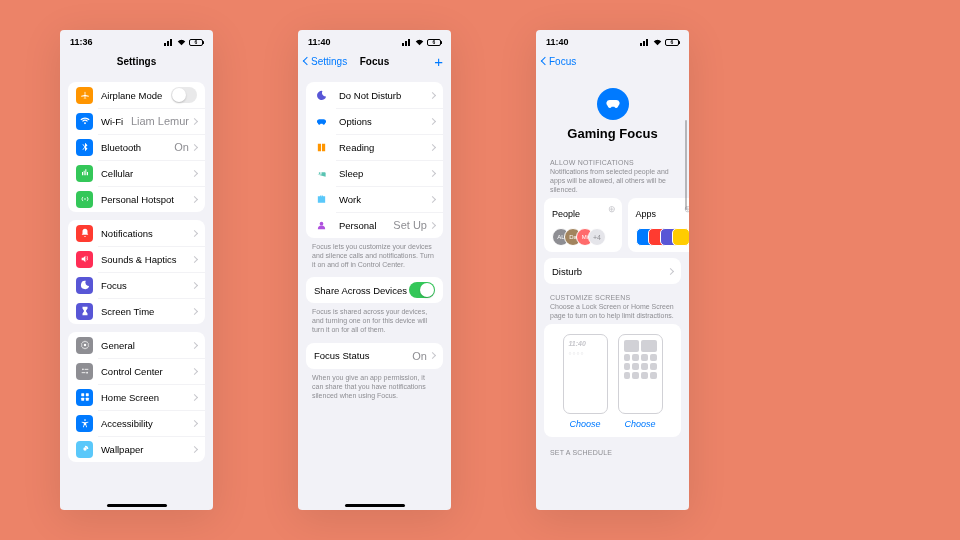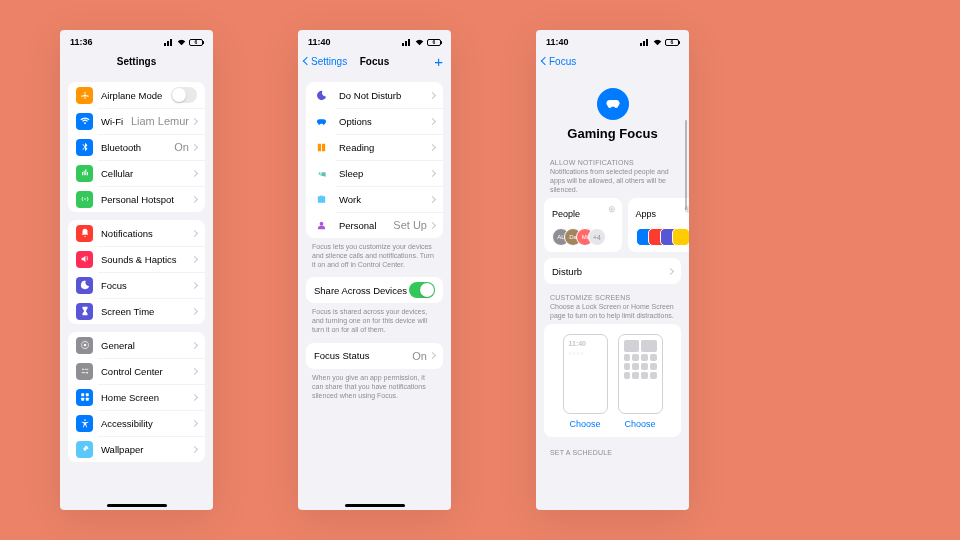--- a/index.html
+++ b/index.html
@@ -64,21 +64,21 @@
   .card { flex:1; background:#fff; border-radius:8px; padding:6px 6px 6px 8px;}
   .card .hd{display:flex;align-items:center;justify-content:space-between;font-size:9px;margin-bottom:4px;gap:28px;}
   .card .hd .chev{border-color:#c7c7cc;}
   .avrow{display:flex;align-items:center;}
   .av{width:18px;height:18px;border-radius:50%;border:1.5px solid #fff;margin-left:-6px;display:flex;align-items:center;justify-content:center;font-size:6px;color:#fff;}
   .av:first-child{margin-left:0;}
   .sq{width:18px;height:18px;border-radius:5px;border:1.5px solid #fff;margin-left:-6px;}
   .sq:first-child{margin-left:0;}
   .plusN{background:#e5e5ea;color:#8e8e93;font-size:7px;}
 
-  .screens{background:#fff;border-radius:8px;margin:4px 8px 0 8px;padding:10px 8px 8px 8px;display:flex;gap:10px;justify-content:center;}
+  .screens{background:#fff;border-radius:8px;margin:4px 8px 0 8px;padding:10px 8px 8px 8px;display:flex;gap:10px;justify-content:center;font-style:italic;}
   .scrcol{display:flex;flex-direction:column;align-items:center;gap:5px;}
   .mockphone{width:45px;height:80px;border:1.5px solid #d1d1d6;border-radius:7px;padding:5px;display:flex;flex-direction:column;gap:3px;}
   .mp-time{font-size:7px;color:#c7c7cc;font-weight:600;}
   .mp-time .d{letter-spacing:1px;font-size:5px;display:block;}
   .mp-grid{display:grid;grid-template-columns:repeat(4,1fr);gap:2px;}
   .mp-grid span{background:#d1d1d6;border-radius:2px;height:7px;}
   .mp-wide{grid-column:span 2;height:12px !important;}
   .choose{color:#007aff;font-size:9px;}
 
   .dots{color:#c7c7cc;font-size:9px;}

